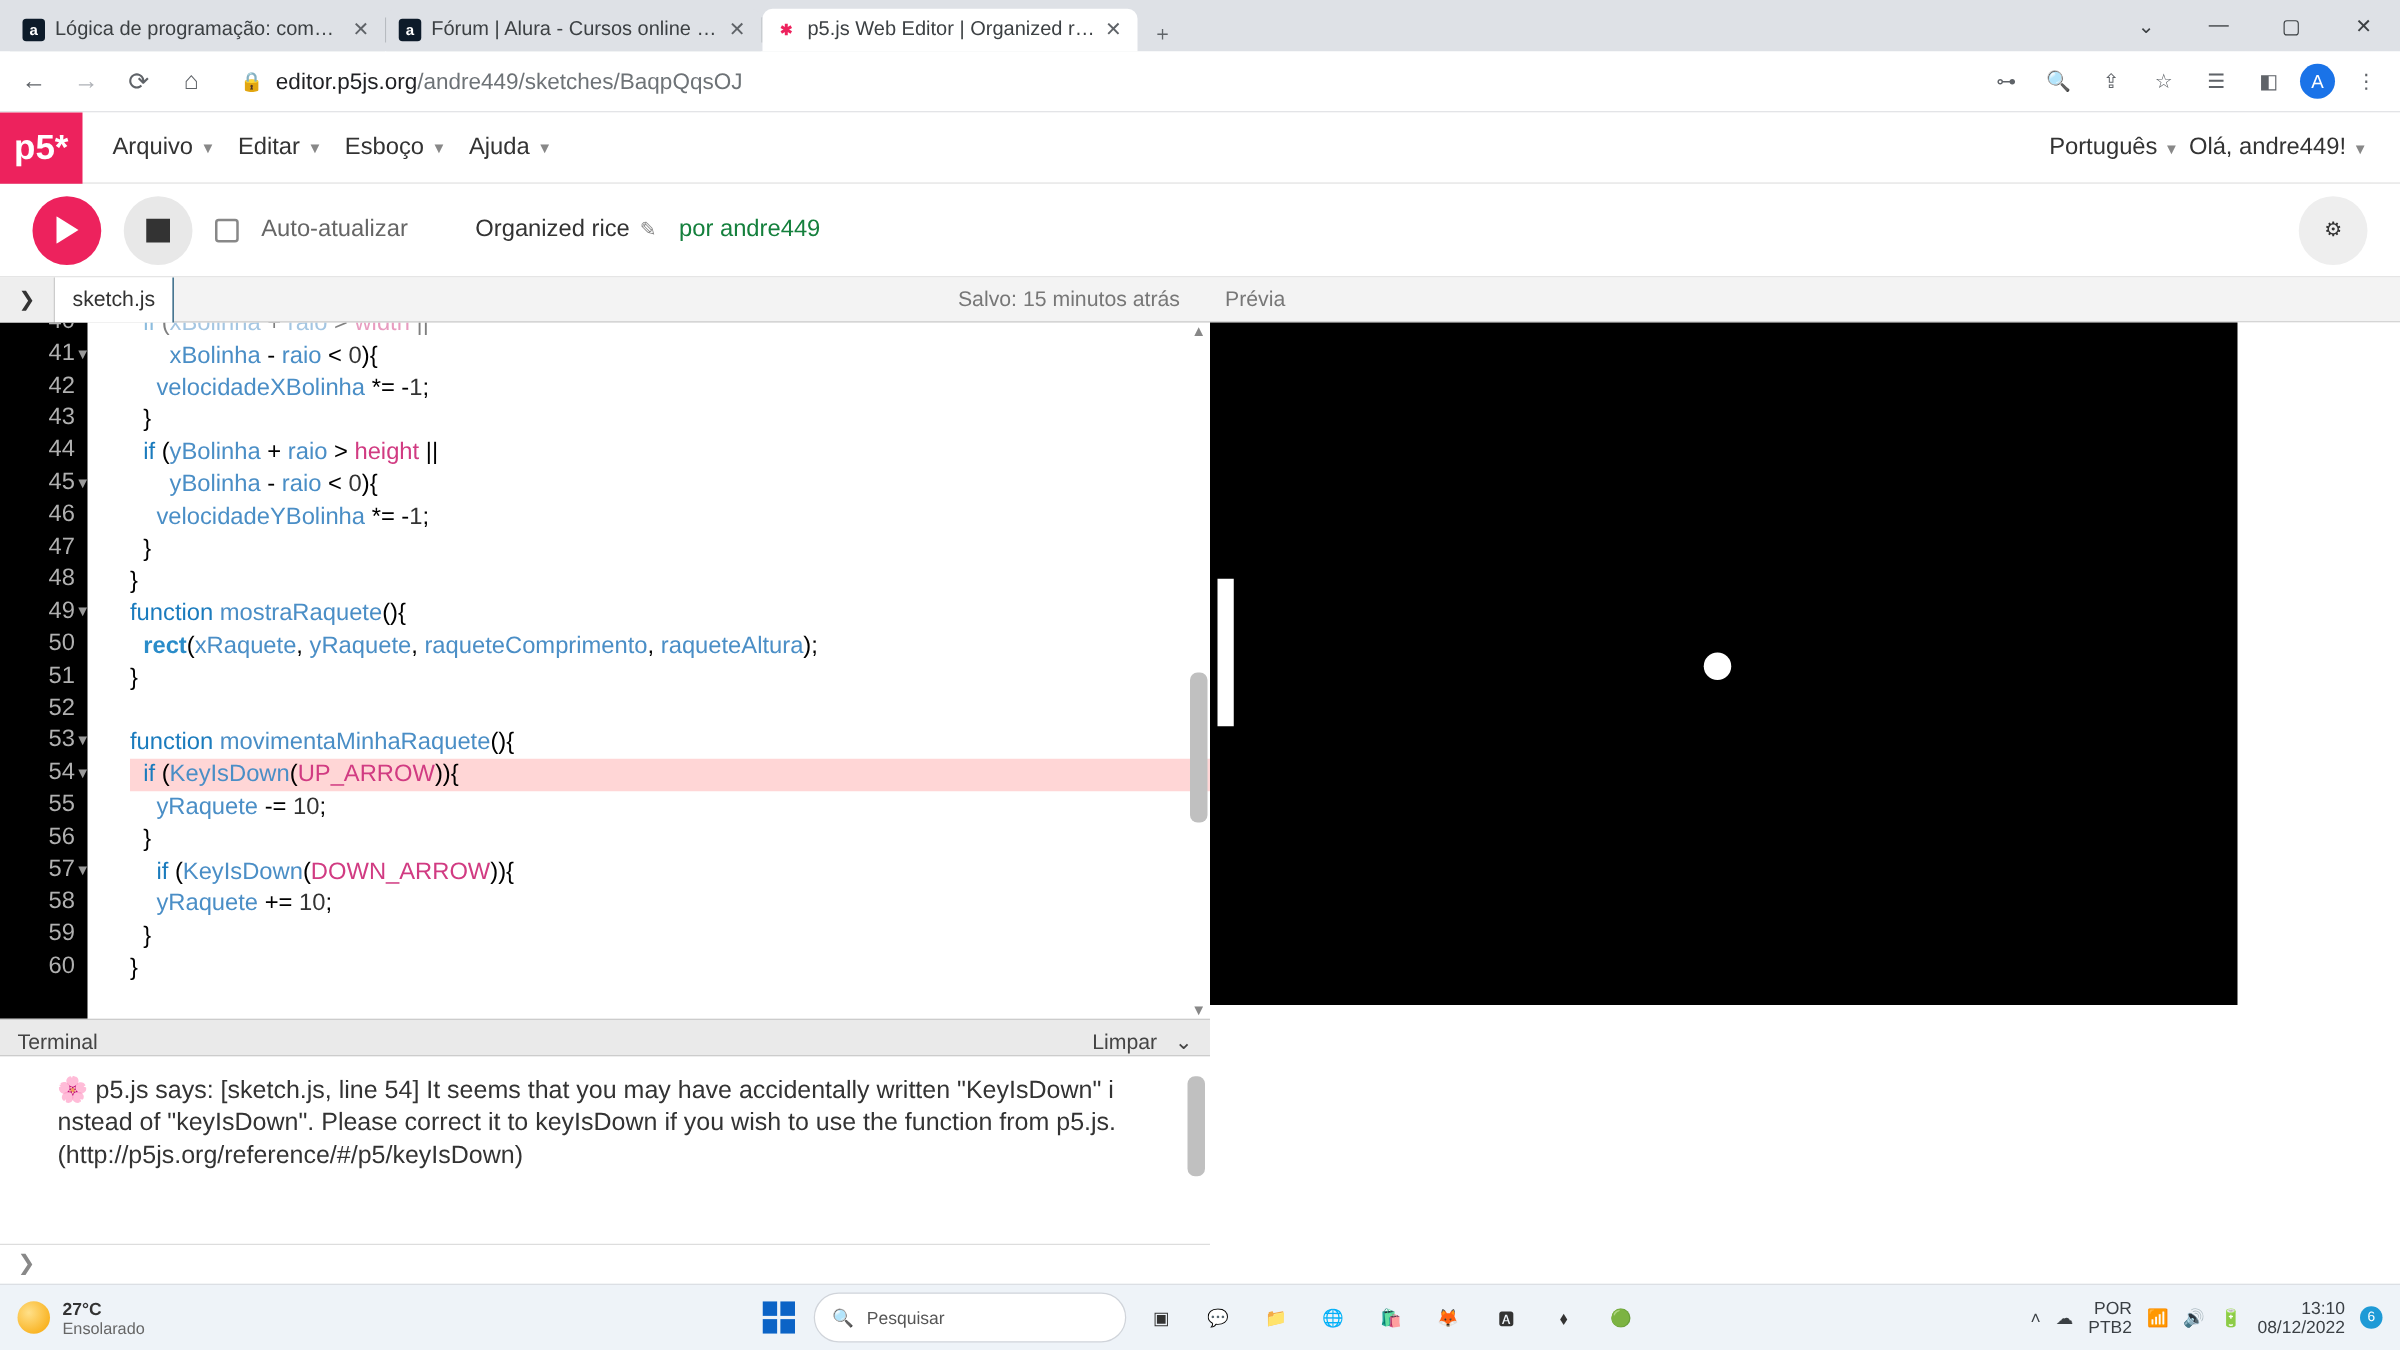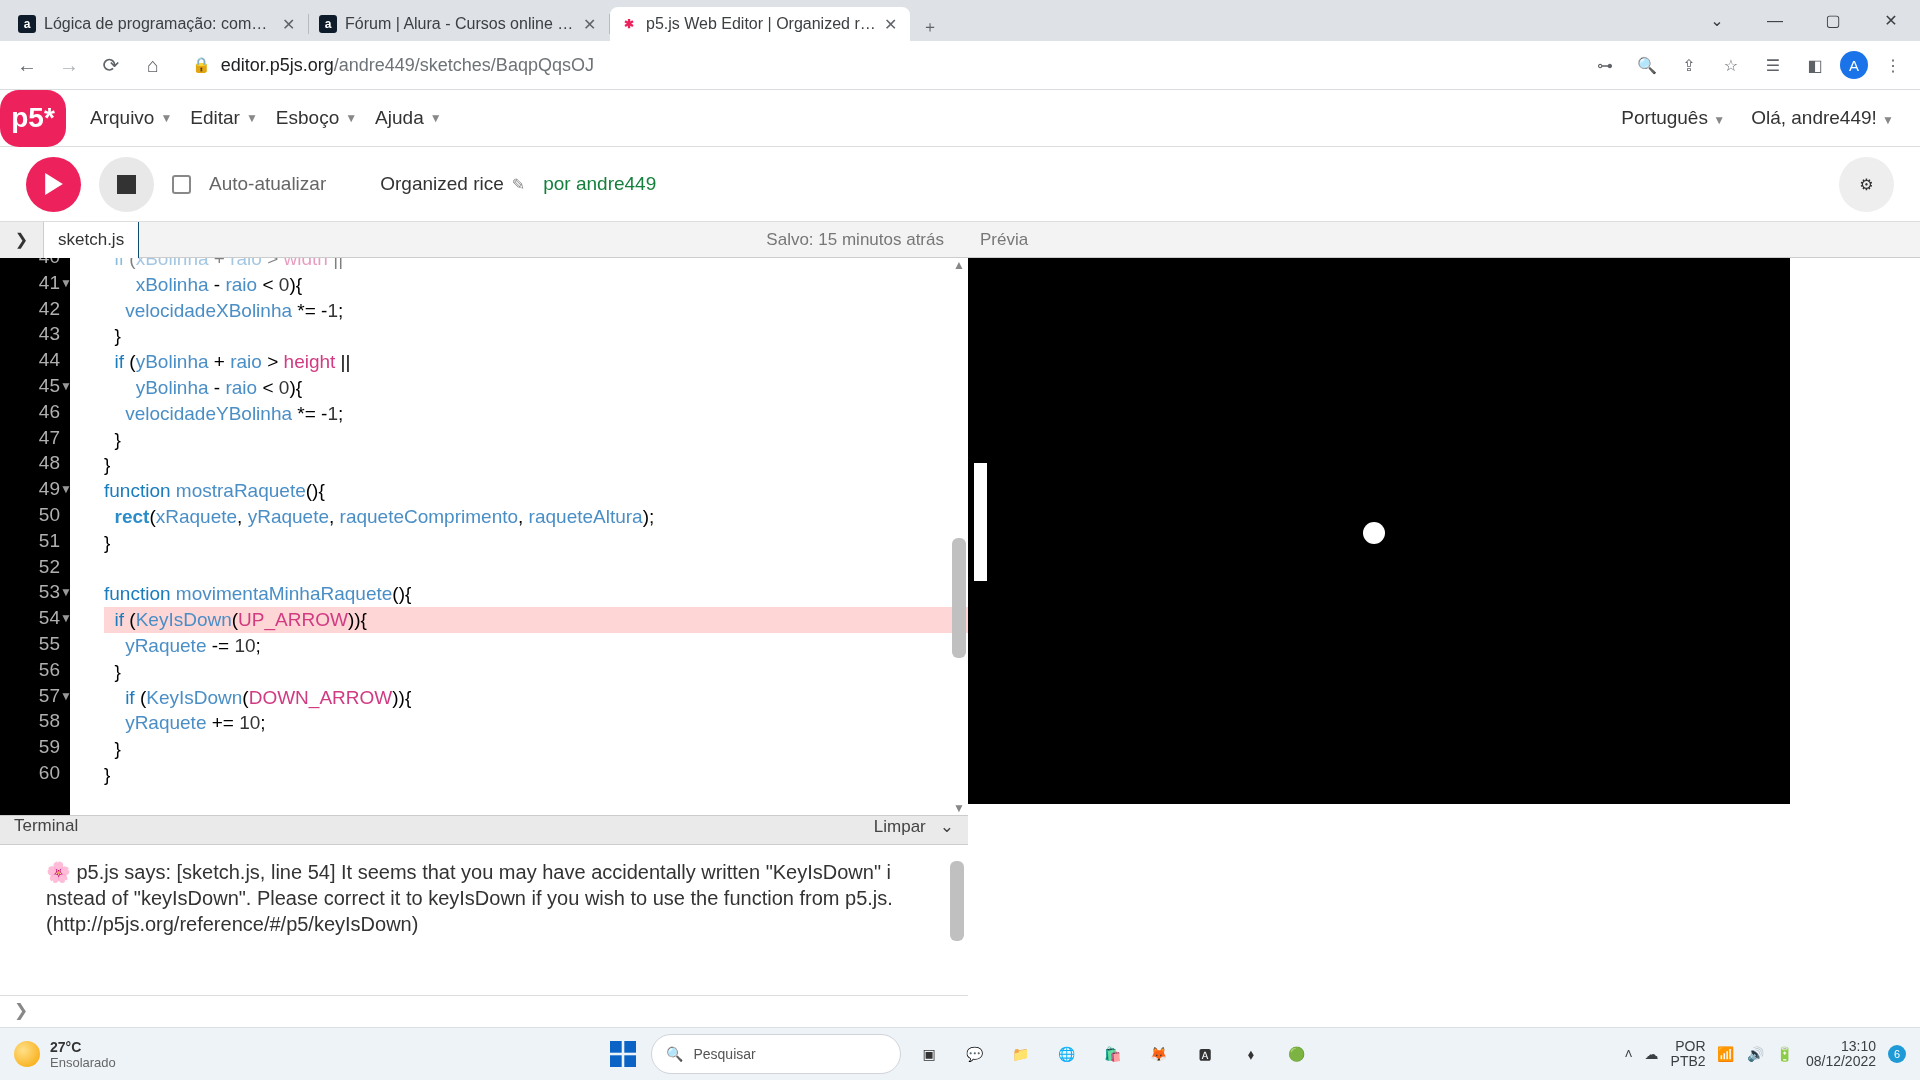--- a/index.html
+++ b/index.html
@@ -24,26 +24,26 @@
   .nav-ic.dis{color:#b0b3b8;}
   .url-area{flex:1;height:36px;background:#fff;border-radius:18px;display:flex;align-items:center;padding:0 14px;gap:10px;color:#5f6368;font-size:18px;}
   .url-area .secure{color:#5f6368;font-size:15px;}
   .url-area .host{color:#202124;}
   .url-area .path{color:#6e7377;}
   .right-ic{width:34px;height:34px;display:flex;align-items:center;justify-content:center;color:#5f6368;}
   .avatar{width:28px;height:28px;border-radius:50%;background:#1a73e8;color:#fff;display:flex;align-items:center;justify-content:center;font-size:15px;}
 
   
   .p5bar{height:57px;background:#fff;border-bottom:1px solid #ddd;display:flex;align-items:center;}
-  .p5logo{width:66px;height:57px;background:#ed225d;color:#fff;display:flex;align-items:center;justify-content:center;font-size:28px;font-weight:bold;border-radius:19px;}
+  .p5logo{width:66px;height:57px;background:#ed225d;color:#fff;display:flex;align-items:center;justify-content:center;font-size:28px;font-weight:bold;}
   .p5menus{display:flex;gap:18px;padding-left:24px;}
   .p5menu{color:#333;font-size:19px;display:flex;align-items:center;gap:6px;}
   .p5menu .dd{color:#888;font-size:12px;}
   .p5spacer{flex:1;}
-  .p5right{display:flex;align-items:center;gap:26px;padding-right:26px;color:#333;font-size:19px;}
+  .p5right{display:flex;align-items:center;gap:8px;padding-right:26px;color:#333;font-size:19px;}
   .p5right .dd{color:#888;font-size:12px;}
 
   
   .tbar{height:75px;background:#fff;border-bottom:1px solid #ddd;display:flex;align-items:center;padding:0 26px;gap:18px;}
   .play{width:55px;height:55px;border-radius:50%;background:#ed225d;display:flex;align-items:center;justify-content:center;}
   .play svg{fill:#fff;}
   .stop{width:55px;height:55px;border-radius:50%;background:#e8e8e8;display:flex;align-items:center;justify-content:center;}
   .stop .sq{width:19px;height:19px;background:#333;}
   .chk{width:19px;height:19px;border:2px solid #888;border-radius:3px;}
   .lbl{font-size:19px;color:#666;}
@@ -74,21 +74,21 @@
   .ident{color:#4a8ec6;}
   .editor .scr{position:absolute;right:2px;width:14px;top:0;bottom:0;}
   .scr .thumb{position:absolute;right:0;width:14px;background:#c0c0c0;border-radius:6px;top:280px;height:120px;}
   .scr .arr{position:absolute;right:0;width:14px;height:14px;color:#888;font-size:12px;text-align:center;}
 
   .preview{flex:1;background:#fff;padding:0 12px 0 0;}
   .canvas{position:relative;width:822px;height:546px;background:#000;margin-left:0;}
   .paddle{position:absolute;left:6px;top:205px;width:13px;height:118px;background:#fff;}
   .ball{position:absolute;left:395px;top:264px;width:22px;height:22px;border-radius:50%;background:#fff;}
 
-  .termbar{height:30px;background:#eaeaea;border-top:1px solid #ccc;border-bottom:1px solid #ccc;display:flex;align-items:flex-start;padding:0 14px;font-size:17px;color:#444;}
+  .termbar{height:30px;background:#eaeaea;border-top:1px solid #ccc;border-bottom:1px solid #ccc;display:flex;align-items:flex-end;padding:0 14px;font-size:17px;color:#444;}
   .termbar .r{margin-left:auto;display:flex;align-items:center;gap:14px;}
   .console{height:150px;padding:14px 46px;font-family:Consolas,monospace;font-size:20px;color:#333;line-height:26px;position:relative;overflow:hidden;}
   .console .scr2{position:absolute;right:4px;top:6px;width:14px;height:110px;}
   .console .scr2 .th{width:14px;height:80px;background:#c0c0c0;border-radius:6px;margin-top:10px;}
   .promptrow{height:30px;border-top:1px solid #ddd;padding:0 14px;display:flex;align-items:center;color:#888;font-size:17px;}
 
   
   .taskbar{position:absolute;left:0;right:0;bottom:0;height:53px;background:#eef3f8;border-top:1px solid #dcdfe4;display:flex;align-items:center;padding:0 14px;font-size:14px;color:#333;}
   .weather{display:flex;align-items:center;gap:10px;}
   .sun{width:26px;height:26px;border-radius:50%;background:radial-gradient(circle at 35% 35%,#ffe089,#f7a400);}

